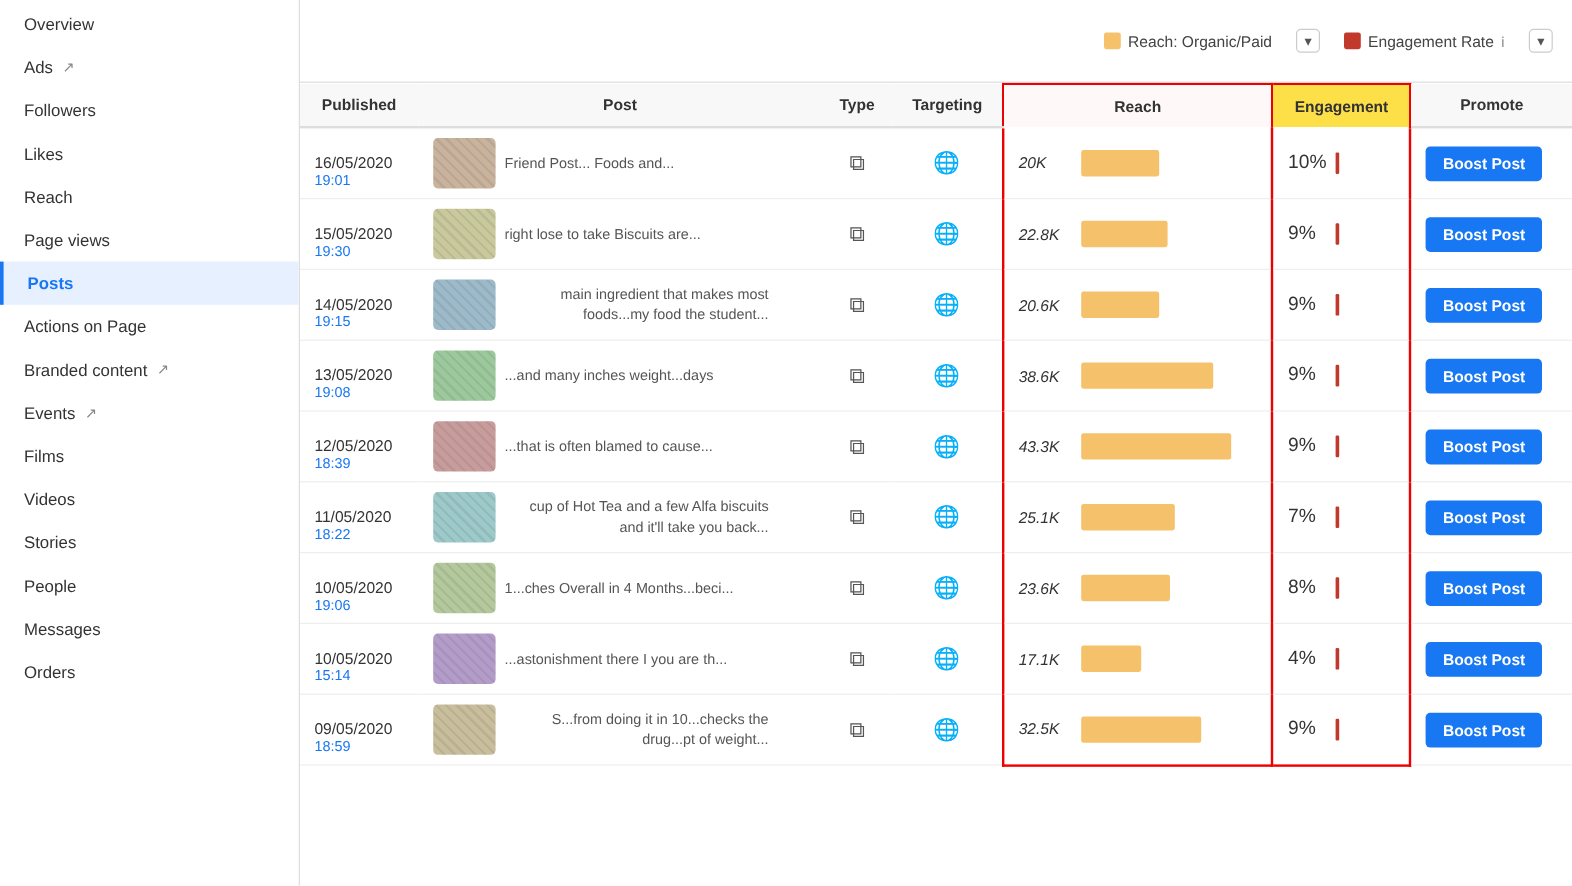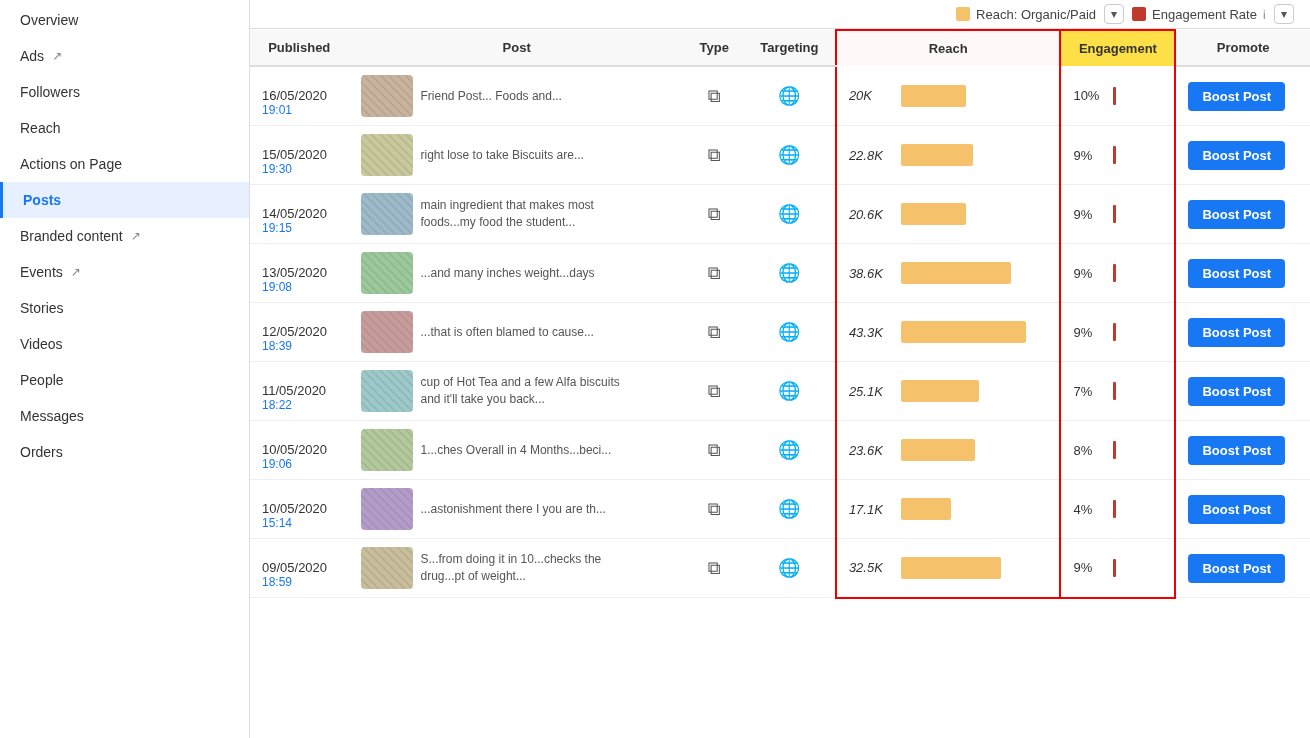--- a/index.html
+++ b/index.html
@@ -43,23 +43,23 @@
       flex-direction: column;
       background: #fff;
       overflow: hidden;
     }
 
     
     .topbar {
       display: flex;
       align-items: center;
       justify-content: flex-end;
-      padding: 4px 16px;
+      padding: 24px 16px;
       border-bottom: 1px solid #ddd;
-      gap: 8px;
+      gap: 20px;
     }
     .legend-item {
       display: flex;
       align-items: center;
       gap: 6px;
       font-size: 13px;
       color: #444;
     }
     .legend-box {
       width: 14px;
@@ -137,20 +137,21 @@
       content: '';
       position: absolute;
       inset: 0;
       background: repeating-linear-gradient(45deg, rgba(100,100,100,0.15) 0, rgba(100,100,100,0.15) 2px, transparent 2px, transparent 6px);
     }
 
     .post-cell {
       display: flex;
       align-items: center;
       max-width: 310px;
+      text-align: right;
     }
     .post-text {
       font-size: 12px;
       color: #555;
       line-height: 1.4;
       max-width: 220px;
       overflow: hidden;
       display: -webkit-box;
       -webkit-line-clamp: 2;
       -webkit-box-orient: vertical;
@@ -179,21 +180,21 @@
       height: 22px;
       background: #f5c26b;
       border-radius: 2px;
     }
 
     .engagement-cell {
       display: flex;
       align-items: center;
       gap: 8px;
     }
-    .engagement-value { min-width: 32px; font-size: 13px; color: #333; }
+    .engagement-value { min-width: 32px; font-size: 16px; color: #333; }
     .engagement-bar {
       width: 3px;
       height: 18px;
       background: #c0392b;
       border-radius: 1px;
     }
 
     .boost-btn {
       background: #1877f2;
       color: #fff;
@@ -215,41 +216,50 @@
         <span>Overview</span>
       </div>
       <div class="sidebar-item">
         <span>Ads</span>
         <span class="ext-icon">↗</span>
       </div>
       <div class="sidebar-item">
         <span>Followers</span>
       </div>
       <div class="sidebar-item">
+        <span>Likes</span>
+      </div>
+      <div class="sidebar-item">
         <span>Reach</span>
       </div>
       <div class="sidebar-item">
-        <span>Actions on Page</span>
+        <span>Page views</span>
       </div>
       <div class="sidebar-item active">
         <span>Posts</span>
       </div>
       <div class="sidebar-item">
+        <span>Actions on Page</span>
+      </div>
+      <div class="sidebar-item">
         <span>Branded content</span>
         <span class="ext-icon">↗</span>
       </div>
       <div class="sidebar-item">
         <span>Events</span>
         <span class="ext-icon">↗</span>
       </div>
       <div class="sidebar-item">
+        <span>Films</span>
+      </div>
+      <div class="sidebar-item">
+        <span>Videos</span>
+      </div>
+      <div class="sidebar-item">
         <span>Stories</span>
-      </div>
-      <div class="sidebar-item">
-        <span>Videos</span>
       </div>
       <div class="sidebar-item">
         <span>People</span>
       </div>
       <div class="sidebar-item">
         <span>Messages</span>
       </div>
       <div class="sidebar-item">
         <span>Orders</span>
       </div>

